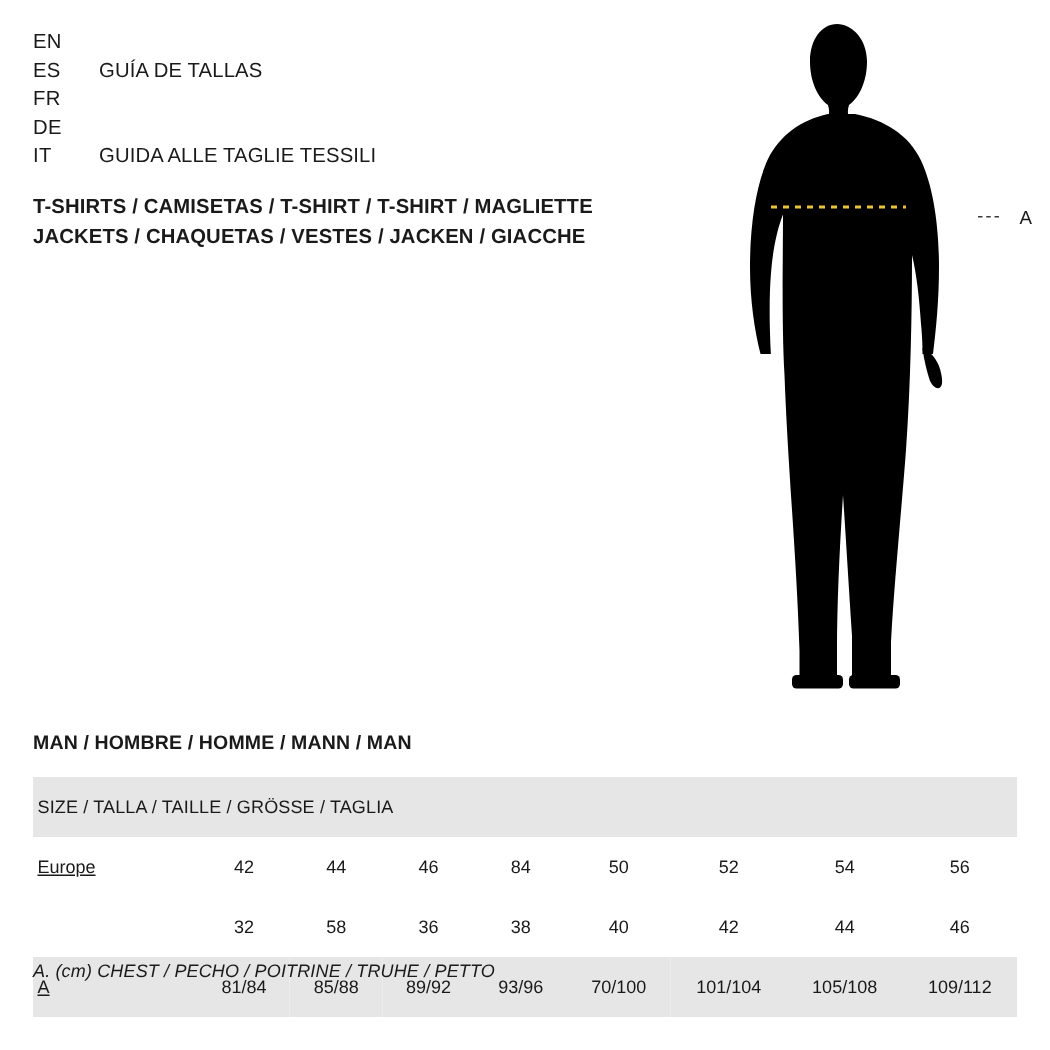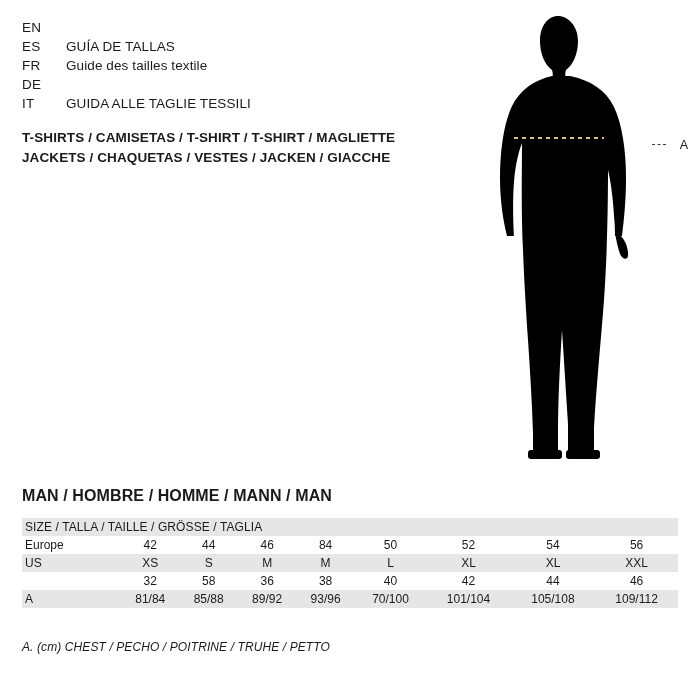--- a/index.html
+++ b/index.html
@@ -82,47 +82,48 @@
     top: 134px;
     width: 14px;
     border-top: 1.5px dashed #3a3a3a;
   }
 
   
   .man-title {
     position: absolute;
     left: 22px;
     top: 487px;
-    font-size: 16px;
+    font-size: 13px;
     font-weight: bold;
     letter-spacing: 0.1px;
     color: #1a1a1a;
   }
 
   
   .size-table {
     position: absolute;
     left: 22px;
     top: 518px;
     width: 656px;
     border-collapse: collapse;
     font-size: 12px;
     color: #1a1a1a;
   }
   .size-table td, .size-table th {
-    padding: 0;
+    padding: 11px;
     height: 18px;
     font-weight: normal;
     text-align: center;
     vertical-align: middle;
   }
   .size-table .rowhead {
     text-align: left;
     padding-left: 3px;
     width: 96px;
+    text-decoration: underline;
   }
   .row-grey td {
     background: #e6e6e6;
   }
   .row-white td {
     background: #ffffff;
   }
   .header-row td {
     background: #e6e6e6;
     text-align: left;
@@ -151,21 +152,20 @@
   <div class="lang-block">
     <div class="lang-row">
       <span class="lang-code">EN</span>
     </div>
     <div class="lang-row">
       <span class="lang-code">ES</span>
       <span class="lang-text">GUÍA DE TALLAS</span>
     </div>
     <div class="lang-row">
       <span class="lang-code">FR</span>
-      <span class="lang-text">Guide des tailles textile</span>
     </div>
     <div class="lang-row">
       <span class="lang-code">DE</span>
     </div>
     <div class="lang-row">
       <span class="lang-code">IT</span>
       <span class="lang-text">GUIDA ALLE TAGLIE TESSILI</span>
     </div>
   </div>
 
@@ -203,31 +203,20 @@
         <td class="rowhead">Europe</td>
         <td>42</td>
         <td>44</td>
         <td>46</td>
         <td>84</td>
         <td>50</td>
         <td>52</td>
         <td>54</td>
         <td>56</td>
       </tr>
-      <tr class="row-grey">
-        <td class="rowhead">US</td>
-        <td>XS</td>
-        <td>S</td>
-        <td>M</td>
-        <td>M</td>
-        <td>L</td>
-        <td>XL</td>
-        <td>XL</td>
-        <td>XXL</td>
-      </tr>
       <tr class="row-white">
         <td class="rowhead"></td>
         <td>32</td>
         <td>58</td>
         <td>36</td>
         <td>38</td>
         <td>40</td>
         <td>42</td>
         <td>44</td>
         <td>46</td>

